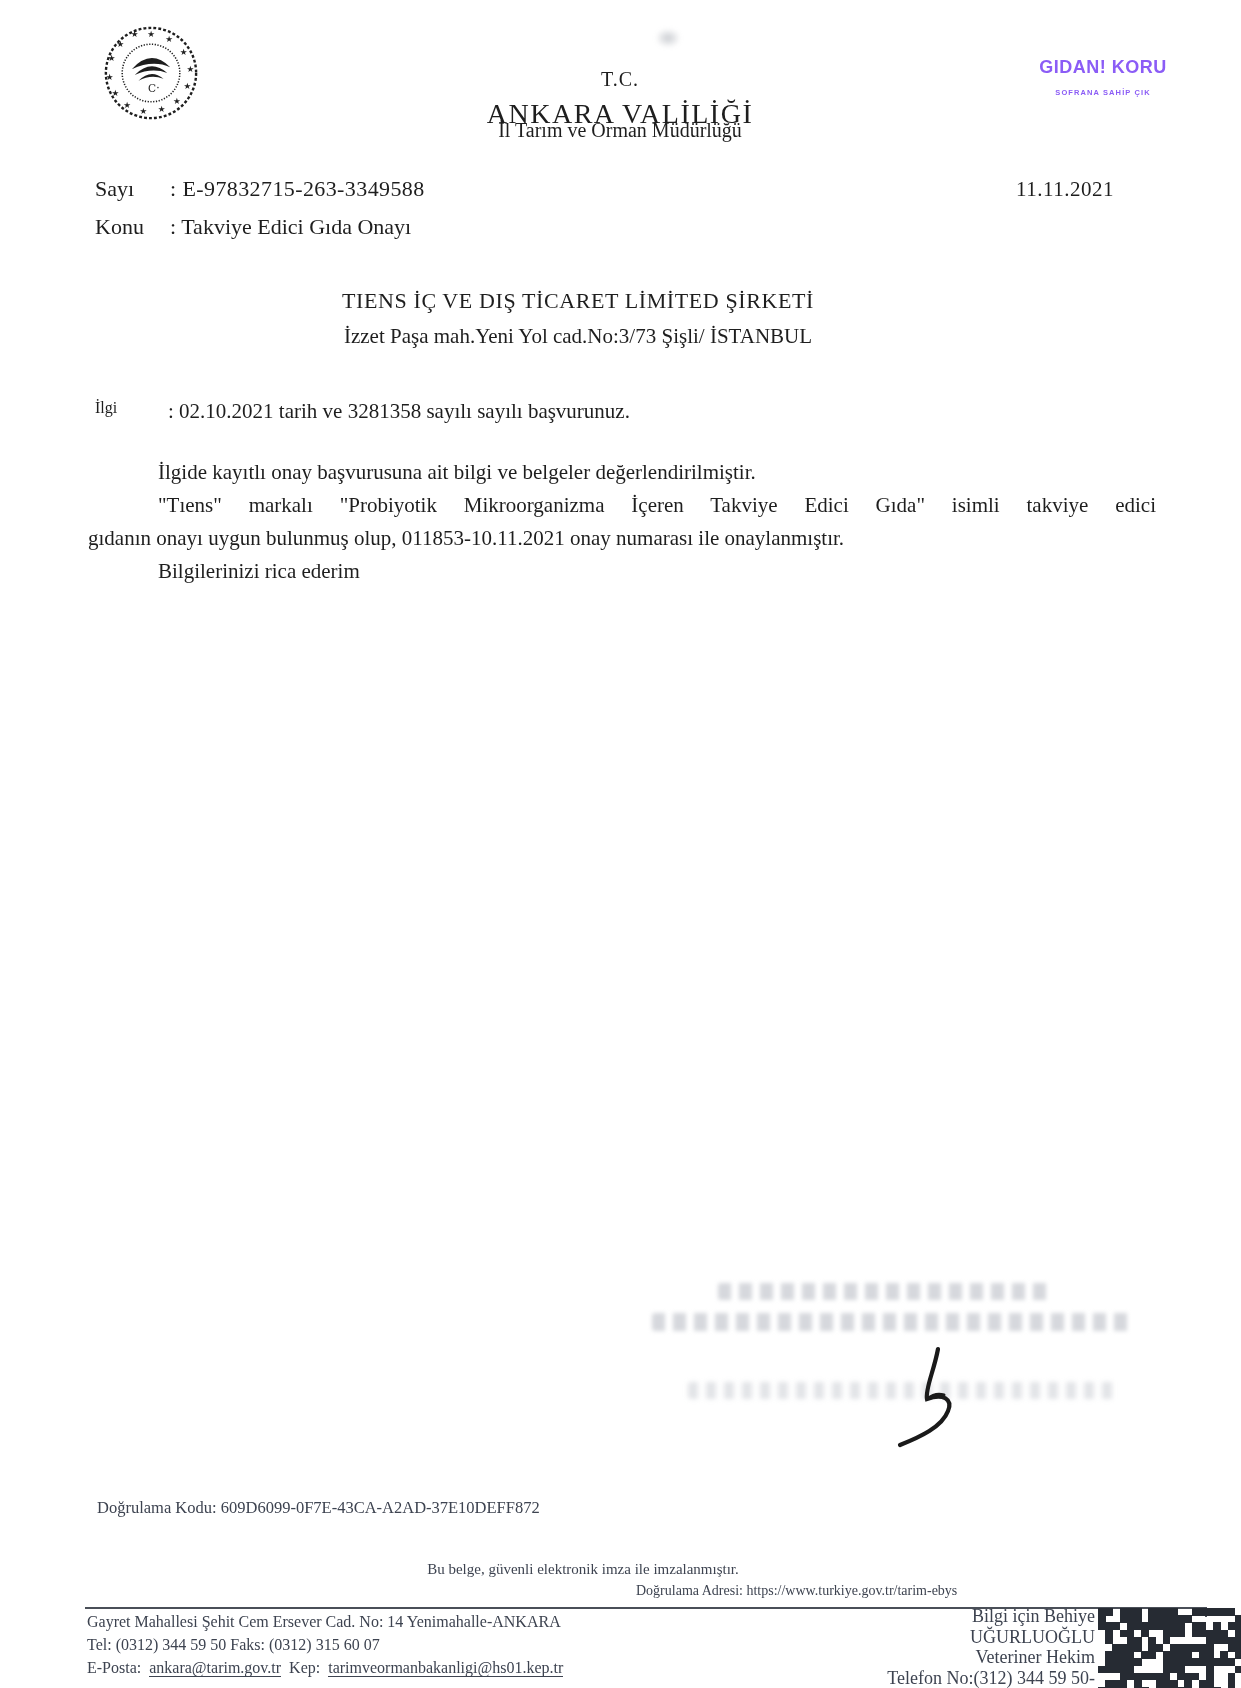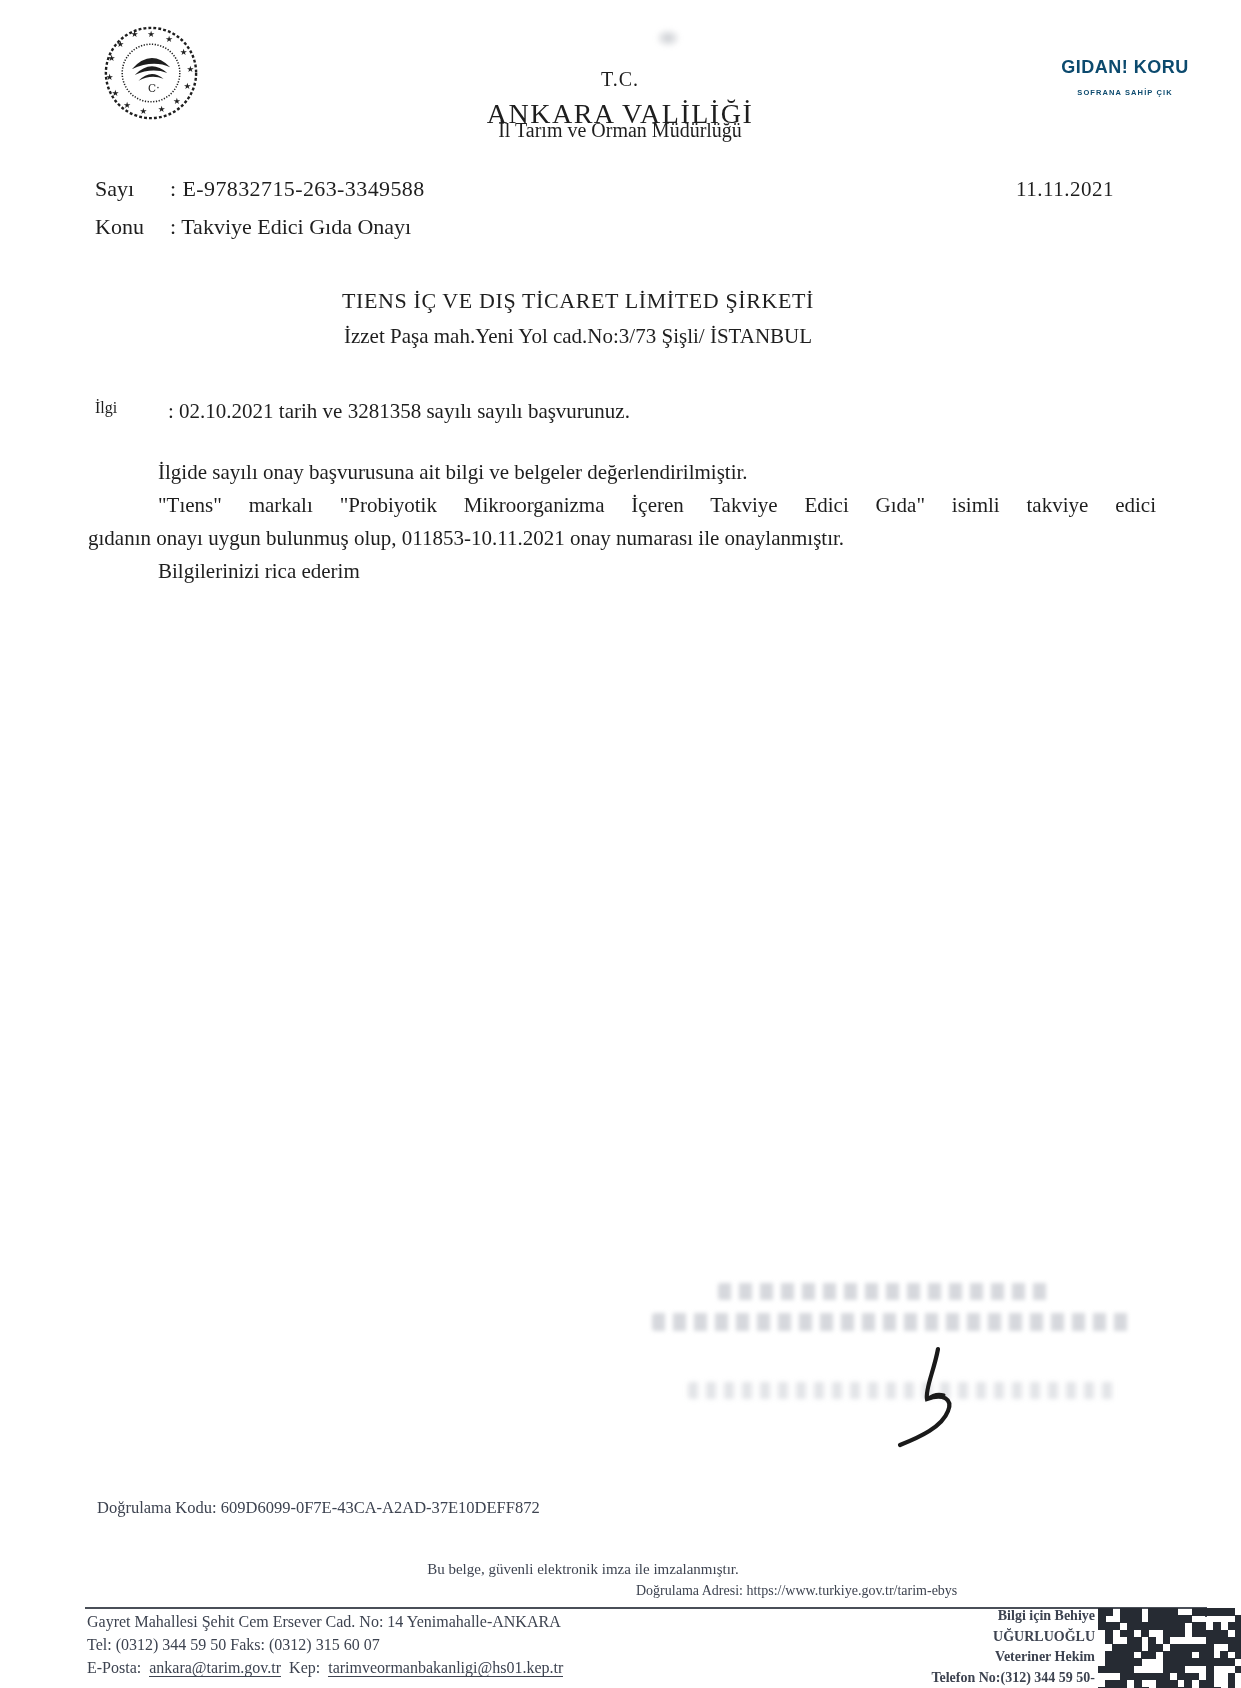--- a/index.html
+++ b/index.html
@@ -9,21 +9,21 @@
     font-family:"Liberation Serif","DejaVu Serif",serif;
     color:#1e1e1e;
   }
   .abs{position:absolute;}
   
   .seal{left:103px;top:25px;width:96px;height:96px;}
   .hdr{left:320px;top:0;width:600px;text-align:center;}
   .hdr-tc{position:absolute;top:68px;width:100%;font-size:20px;letter-spacing:1px;}
   .hdr-org1{position:absolute;top:98px;width:100%;font-size:28px;letter-spacing:1.5px;}
   .hdr-org2{position:absolute;top:119px;width:100%;font-size:20px;}
-  .brand{left:1061px;top:57px;width:128px;text-align:center;color:#0c4a6e;font-family:"Liberation Sans","DejaVu Sans",sans-serif;}
+  .brand{left:1039px;top:57px;width:128px;text-align:center;color:#8b5cf6;font-family:"Liberation Sans","DejaVu Sans",sans-serif;}
   .brand-title{font-size:18px;font-weight:bold;letter-spacing:.5px;white-space:nowrap;}
   .brand-sub{font-size:7.5px;font-weight:bold;letter-spacing:1.1px;margin-top:10px;white-space:nowrap;}
   
   .meta-label{font-size:22px;}
   .row-sayi-label{left:95px;top:176px;}
   .row-sayi-value{left:170px;top:176px;font-size:22px;letter-spacing:.4px;}
   .row-konu-label{left:95px;top:214px;}
   .row-konu-value{left:170px;top:214px;font-size:22px;}
   .doc-date{left:1016px;top:177px;font-size:21px;letter-spacing:.5px;}
   
@@ -48,21 +48,21 @@
   .topsmudge{left:655px;top:28px;width:26px;height:20px;filter:blur(2px);border-radius:50%;
     background:radial-gradient(rgba(140,145,155,.45),rgba(140,145,155,0) 70%);}
   
   .ftr{color:#3d4350;}
   .f-note{left:233px;top:1561px;width:700px;text-align:center;font-size:15px;}
   .f-code{left:97px;top:1498px;font-size:16.5px;}
   .f-addrverify{left:636px;top:1583px;font-size:14px;text-align:center;}
   .f-rule{left:85px;top:1607px;width:1122px;height:2px;background:#4a4f58;}
   .f-rule-tick{left:1205px;top:1607px;width:2px;height:10px;background:#4a4f58;}
   .f-left{left:87px;top:1610px;width:620px;font-size:16px;line-height:23px;}
-  .f-right{left:845px;top:1606px;width:250px;text-align:right;font-size:14px;line-height:20.5px;font-weight:bold;}
+  .f-right{left:845px;top:1606px;width:250px;text-align:right;font-size:18px;line-height:20.5px;}
   .u{border-bottom:1.3px solid #3d4350;}
   .gap{display:inline-block;width:8px;}
   
   .qr{left:1098px;top:1608px;width:143px;height:80px;overflow:hidden;}
   .qr i{position:absolute;background:#262b33;display:block;}
   svg{display:block;}
 </style>
 </head>
 <body>
 
@@ -114,21 +114,21 @@
 
   <div class="abs recipient">
     <div class="rcp-name">TIENS İÇ VE DIŞ TİCARET LİMİTED ŞİRKETİ</div>
     <div class="rcp-addr">İzzet Paşa mah.Yeni Yol cad.No:3/73 Şişli/ İSTANBUL</div>
   </div>
 
   <div class="abs row-ilgi-label">İlgi</div>
   <div class="abs row-ilgi-value">: 02.10.2021 tarih ve 3281358 sayılı sayılı başvurunuz.</div>
 
   <div class="abs body-block">
-    <div class="b-line indent">İlgide sayılı onay başvurusuna ait bilgi ve belgeler değerlendirilmiştir.</div>
+    <div class="b-line indent">İlgide kayıtlı onay başvurusuna ait bilgi ve belgeler değerlendirilmiştir.</div>
     <div class="b-line justify-full">"Tıens" markalı "Probiyotik Mikroorganizma İçeren Takviye Edici Gıda" isimli takviye edici</div>
     <div class="b-line">gıdanın onayı uygun bulunmuş olup, 011853-10.11.2021 onay numarası ile onaylanmıştır.</div>
     <div class="b-line indent">Bilgilerinizi rica ederim</div>
   </div>
 
 
   <div class="abs smudge" style="left:718px;top:1283px;width:335px;height:17px;"></div>
   <div class="abs smudge" style="left:652px;top:1313px;width:480px;height:18px;"></div>
   <div class="abs smudge2" style="left:688px;top:1382px;width:430px;height:17px;"></div>
 

